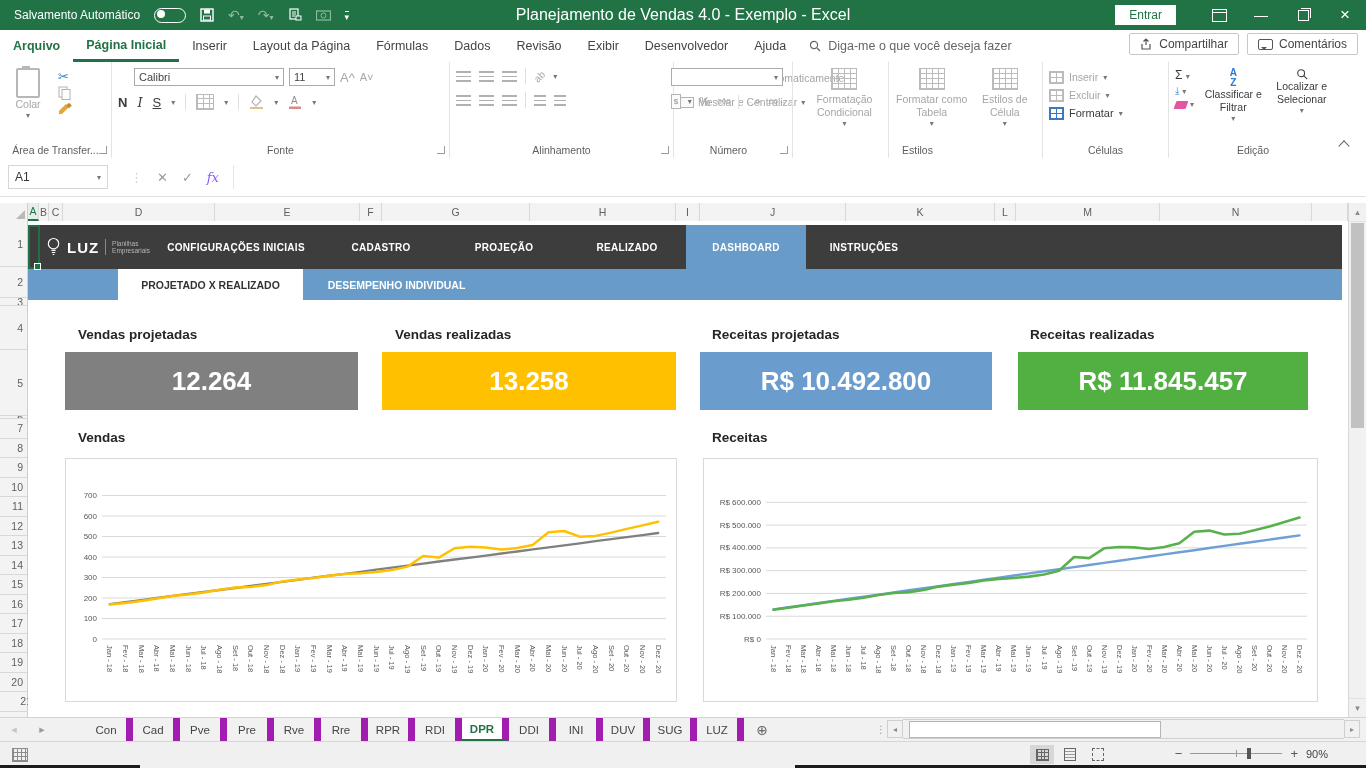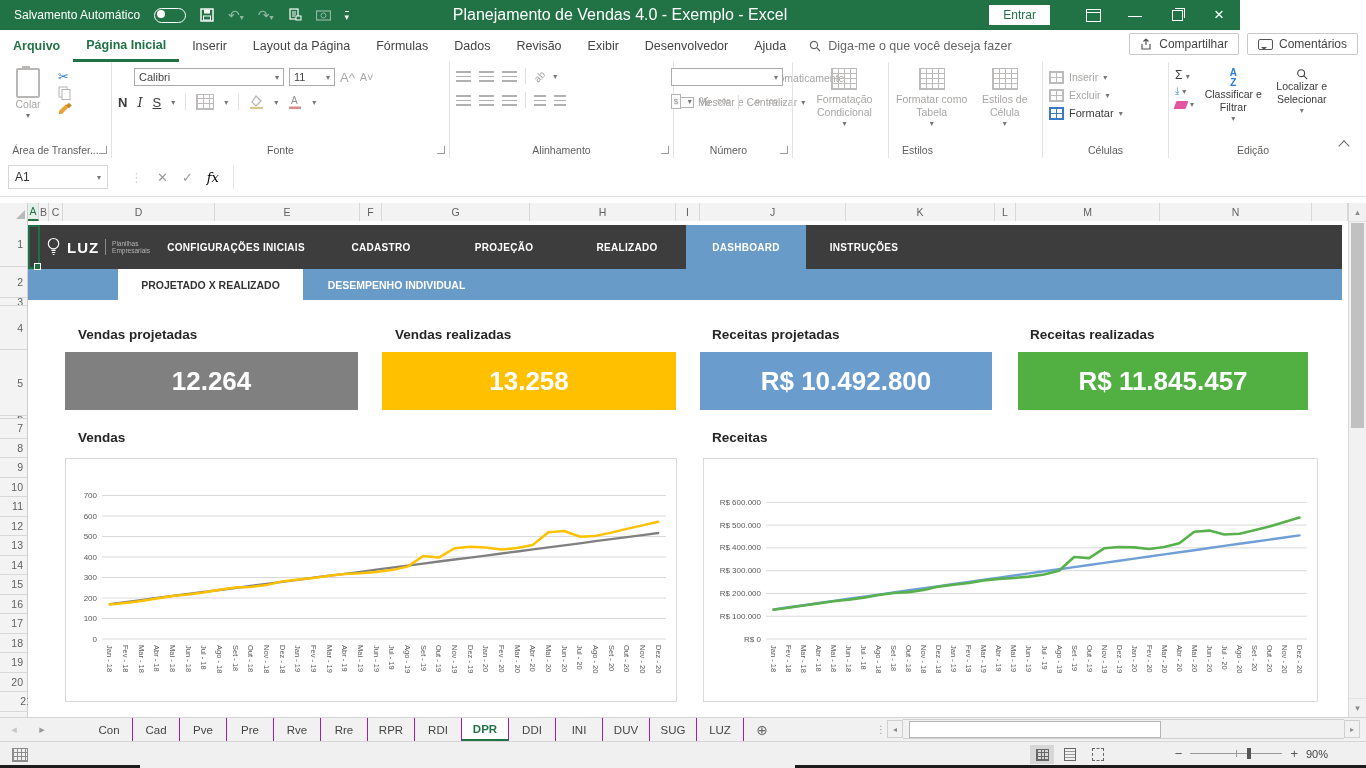--- a/index.html
+++ b/index.html
@@ -1,18 +1,18 @@
 <!DOCTYPE html>
 <html><head>
 <meta charset="utf-8">
 <style>
   html,body{margin:0;padding:0;background:#fff;font-family:"Liberation Sans","DejaVu Sans",sans-serif;}
   .screen{position:relative;width:1366px;height:768px;overflow:hidden;background:#fff;}
   
-  .titlebar{position:absolute;left:0;top:0;width:1240px;height:30px;background:#217346;color:#fff;display:flex;align-items:center;}
+  .titlebar{position:absolute;left:0;top:0;width:1366px;height:30px;background:#217346;color:#fff;display:flex;align-items:center;}
   .titlebar .qat{display:flex;align-items:center;gap:14px;padding-left:14px;font-size:12px;}
   .toggle{width:30px;height:13px;border:1.5px solid #fff;border-radius:8px;position:relative;}
   .toggle .knob{position:absolute;left:2px;top:1.5px;width:8px;height:8px;border-radius:50%;background:#fff;}
   .qicon{font-size:14px;line-height:1;}
   .dim{opacity:.5;}
   .tb-title{position:absolute;left:0;right:0;top:0;height:30px;display:flex;align-items:center;justify-content:center;font-size:16px;pointer-events:none;}
   .tb-right{position:absolute;right:0;top:0;height:30px;display:flex;align-items:center;border-radius:14px;}
   .entrar{background:#fff;color:#217346;font-size:12px;padding:3px 14px;margin-right:22px;}
   .winbtn{width:42px;height:30px;display:flex;align-items:center;justify-content:center;font-size:14px;}
   .ribopt{width:13px;height:11px;border:1px solid #fff;position:relative;}
@@ -46,21 +46,21 @@
      repeating-linear-gradient(90deg,#bdbbb9 0 1px,transparent 1px 6px);border:1px solid #bdbbb9;}
   .lines{width:15px;height:11px;background:repeating-linear-gradient(0deg,#b3b1af 0 1.5px,transparent 1.5px 4.5px);}
   .bigbtn{display:flex;flex-direction:column;align-items:center;font-size:10.5px;line-height:1.25;text-align:center;}
   .mag{width:12px;height:12px;}
   .eraser{width:12px;height:8px;background:#e255a1;transform:skewX(-20deg);border-radius:1px;}
   .chev{width:7px;height:7px;border-top:1.6px solid #666;border-left:1.6px solid #666;transform:rotate(45deg);}
   
   .fbar{position:absolute;left:0;top:158px;width:1366px;height:38px;background:#fff;border-bottom:1px solid #e1e1e1;display:flex;align-items:center;}
   .namebox{width:86px;height:22px;border:1px solid #d6d6d6;margin-left:8px;display:flex;align-items:center;justify-content:space-between;padding:0 6px;font-size:12px;color:#333;background:#fff;}
   .fbtns{display:flex;align-items:center;gap:14px;margin-left:22px;color:#9a9a9a;font-size:13px;}
-  .fx{font-family:"DejaVu Serif","Liberation Serif",serif;font-style:italic;color:#000000;}
+  .fx{font-family:"DejaVu Serif","Liberation Serif",serif;font-style:italic;color:#8b5cf6;}
   .finput{flex:1;height:24px;border-left:1px solid #e6e6e6;margin-left:14px;}
   
   .colheads{position:absolute;left:0;top:203px;width:1348px;height:18px;display:flex;background:#f3f3f3;border-bottom:1px solid #cfcfcf;font-size:10.5px;color:#5f5f5f;}
   .cornercell{width:28px;height:18px;border-right:1px solid #cfcfcf;position:relative;box-sizing:border-box;}
   .cornercell::after{content:"";position:absolute;right:2px;bottom:2px;border-left:9px solid transparent;border-bottom:9px solid #b9b9b9;}
   .colh{height:18px;display:flex;align-items:center;justify-content:center;border-right:1px solid #d8d8d8;box-sizing:border-box;overflow:hidden;}
   .colh.sel{background:#e4efe9;color:#217346;border-bottom:2px solid #217346;}
   .rowheads{position:absolute;left:0;top:221px;width:28px;height:496px;background:#f3f3f3;border-right:1px solid #cfcfcf;font-size:10.5px;color:#5f5f5f;box-sizing:border-box;}
   .rowh{display:flex;align-items:center;justify-content:flex-end;padding-right:4px;border-bottom:1px solid #d8d8d8;box-sizing:border-box;overflow:hidden;}
   
@@ -84,21 +84,21 @@
   .ytick{font-size:8px;fill:#595959;}
   .xtick{font-size:7.5px;fill:#595959;}
   
   .vscroll{position:absolute;left:1348px;top:203px;width:18px;height:514px;background:#f1f1f1;border-left:1px solid #d8d8d8;box-sizing:border-box;}
   .varrow{height:18px;display:flex;align-items:center;justify-content:center;color:#8a8a8a;font-size:9px;border-bottom:1px solid #e2e2e2;}
   .vthumb{position:absolute;left:2px;top:20px;width:13px;height:205px;background:#c1c1c1;}
   .vbottom{position:absolute;left:0;bottom:0;width:100%;height:18px;display:flex;align-items:center;justify-content:center;color:#8a8a8a;font-size:9px;border-top:1px solid #e2e2e2;}
   
   .tabbar{position:absolute;left:0;top:717px;width:1366px;height:24px;background:#f1f1f1;border-top:1px solid #d4d4d4;display:flex;align-items:stretch;font-size:11.5px;color:#444;box-sizing:border-box;}
   .tnav{width:28px;display:flex;align-items:center;justify-content:center;color:#9b9b9b;font-size:11px;}
-  .stab{width:47px;display:flex;align-items:center;justify-content:center;border-right:1px solid #a21caf;box-sizing:border-box;}
+  .stab{width:47px;display:flex;align-items:center;justify-content:center;border-right:7px solid #a21caf;box-sizing:border-box;}
   .stab.active{background:#fff;color:#217346;font-weight:bold;border-bottom:2px solid #217346;}
   .addsheet{width:36px;display:flex;align-items:center;justify-content:center;color:#666;font-size:14px;}
   .hscroll{position:absolute;left:875px;top:719px;width:485px;height:20px;display:flex;align-items:center;}
   .harrow{width:16px;height:18px;background:#f1f1f1;border:1px solid #d0d0d0;display:flex;align-items:center;justify-content:center;color:#8a8a8a;font-size:8px;box-sizing:border-box;}
   .htrack{flex:1;height:18px;background:#f1f1f1;border-top:1px solid #d0d0d0;border-bottom:1px solid #d0d0d0;position:relative;}
   .hthumb{position:absolute;left:6px;top:1px;width:250px;height:15px;background:#fff;border:1px solid #b5b5b5;}
   .dots{width:12px;display:flex;align-items:center;justify-content:center;color:#a0a0a0;font-size:10px;}
   
   .statusbar{position:absolute;left:0;top:741px;width:1366px;height:27px;background:#f0f0f0;border-top:1px solid #d6d6d6;box-sizing:border-box;}
   .stat-icon{position:absolute;left:12px;top:6px;width:14px;height:12px;background:

